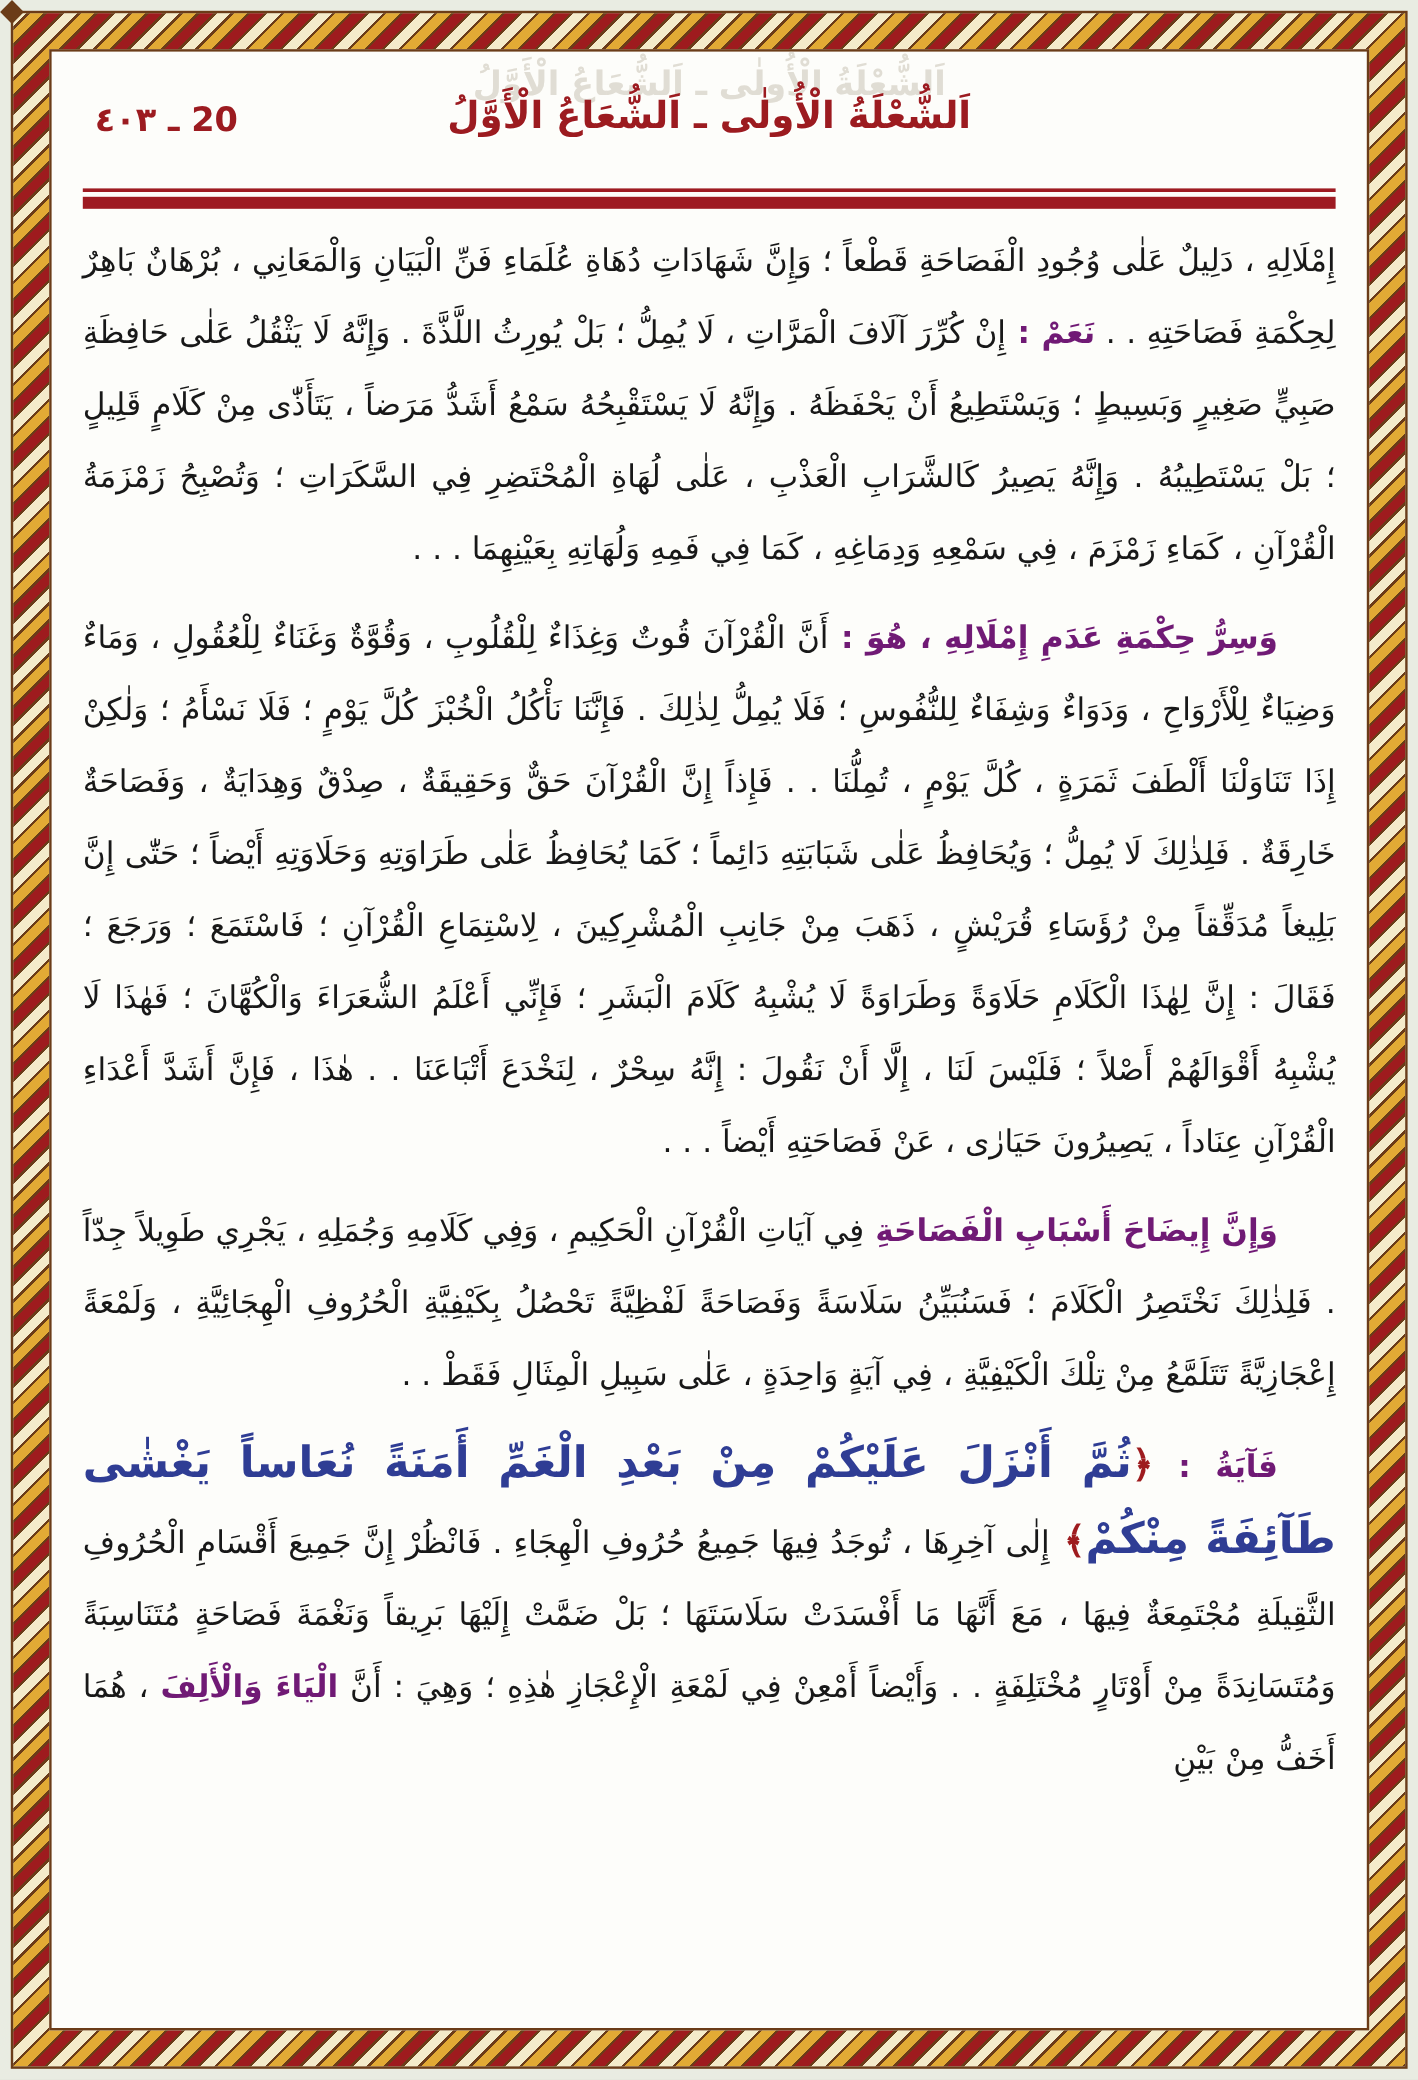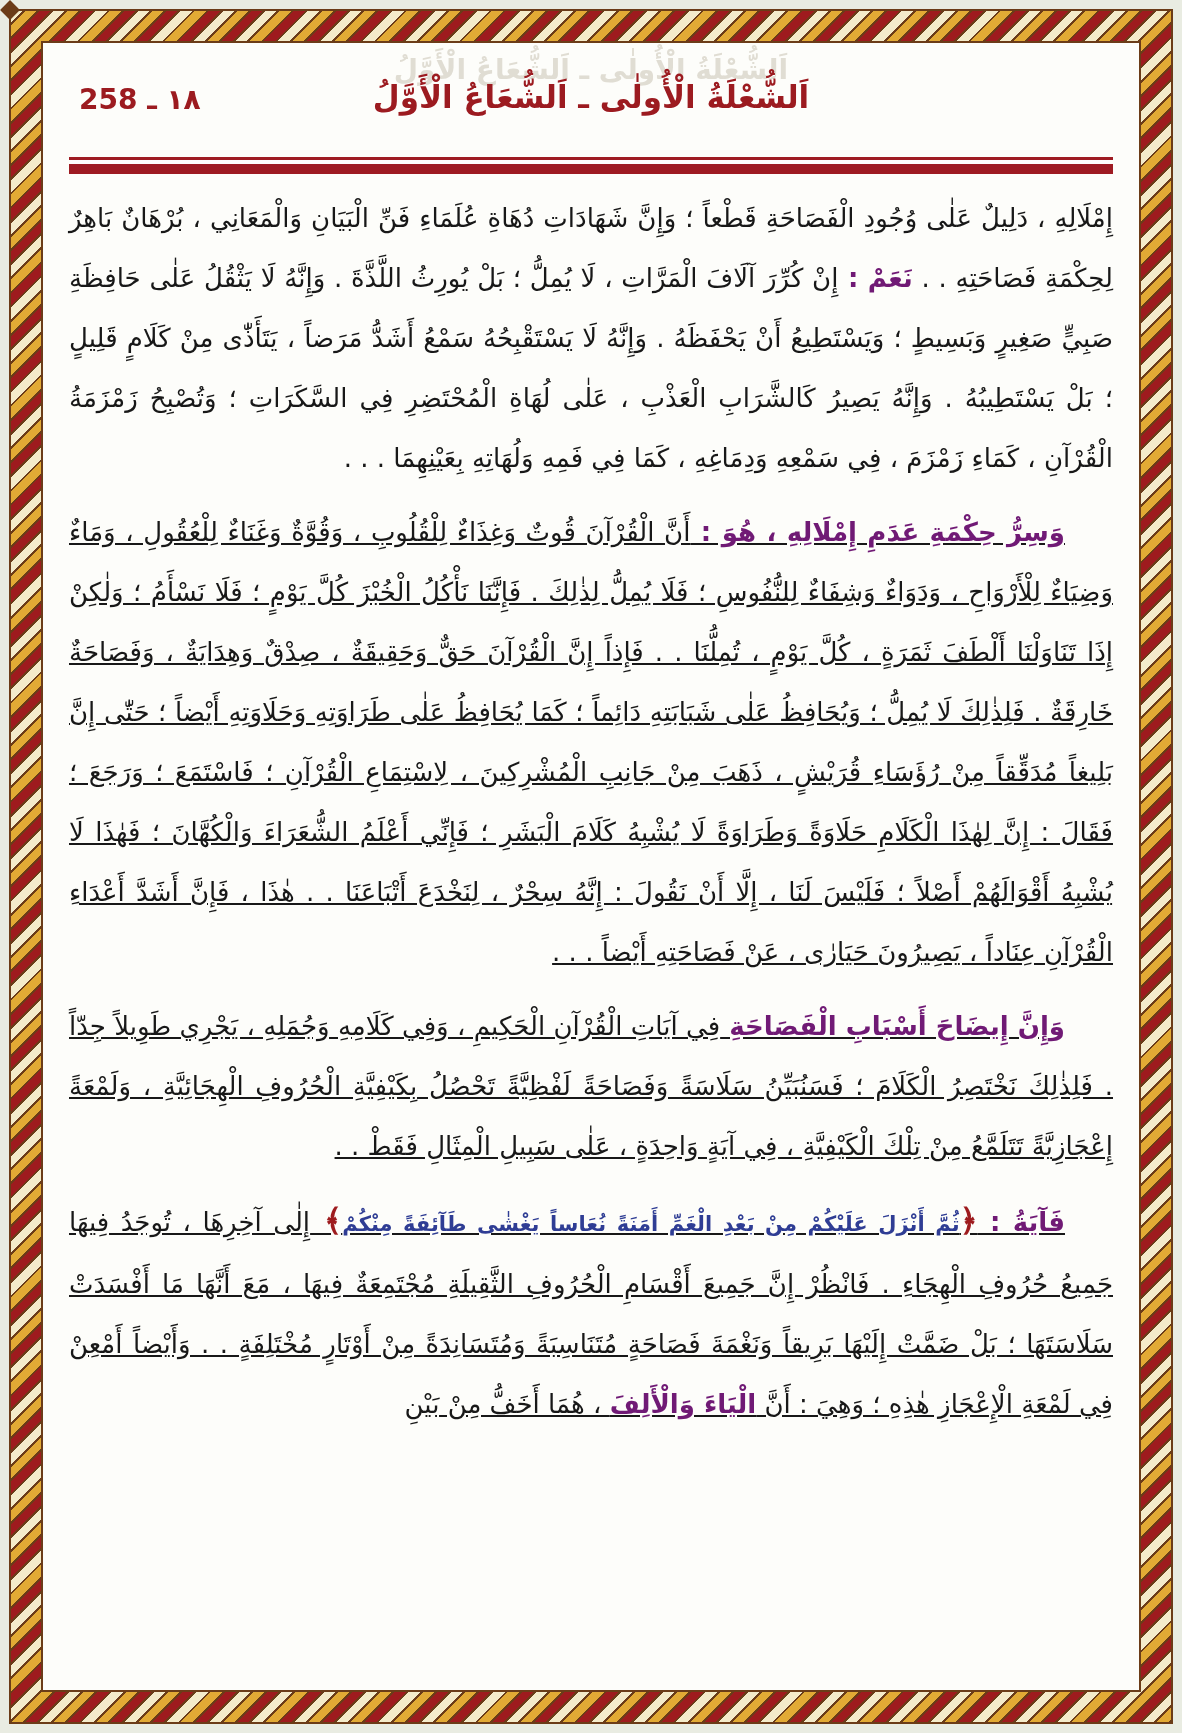--- a/index.html
+++ b/index.html
@@ -84,35 +84,35 @@
   .rule-thick { height: 10px; background: #9e1b22; }
   .body-text {
     direction: rtl;
     text-align: justify;
     margin-top: 14px;
     color: #181818;
     font-size: 26px;
     line-height: 60px;
   }
   .par { margin: 0 0 14px 0; }
-  .par.indent { text-indent: 48px; text-decoration: underline; }
+  .par.indent { text-indent: 48px; }
   .seg-black   { color: #181818; }
   .seg-red     { color: #701a75; font-weight: bold; }
-  .seg-blue    { color: #2f3d94; font-weight: bold; font-size: 21px; }
+  .seg-blue    { color: #2f3d94; font-weight: bold; font-size: 36px; }
   .seg-bracket { color: #9e1b1e; font-weight: bold; font-size: 31px; }
 </style>
 </head>
 <body>
 
 <div class="page">
   <div class="frame">
     <div class="sheet">
 
       <div class="header">
-        <div class="page-num">١٨ ـ 258</div>
+        <div class="page-num">20 ـ ٤٠٣</div>
         <div class="title-ghost">اَلشُّعْلَةُ الْأُولٰى ـ اَلشُّعَاعُ الْأَوَّلُ</div>
         <div class="title">اَلشُّعْلَةُ الْأُولٰى ـ اَلشُّعَاعُ الْأَوَّلُ</div>
       </div>
 
       <div class="rule">
         <div class="rule-thin"></div>
         <div class="rule-gap"></div>
         <div class="rule-thick"></div>
       </div>
 

